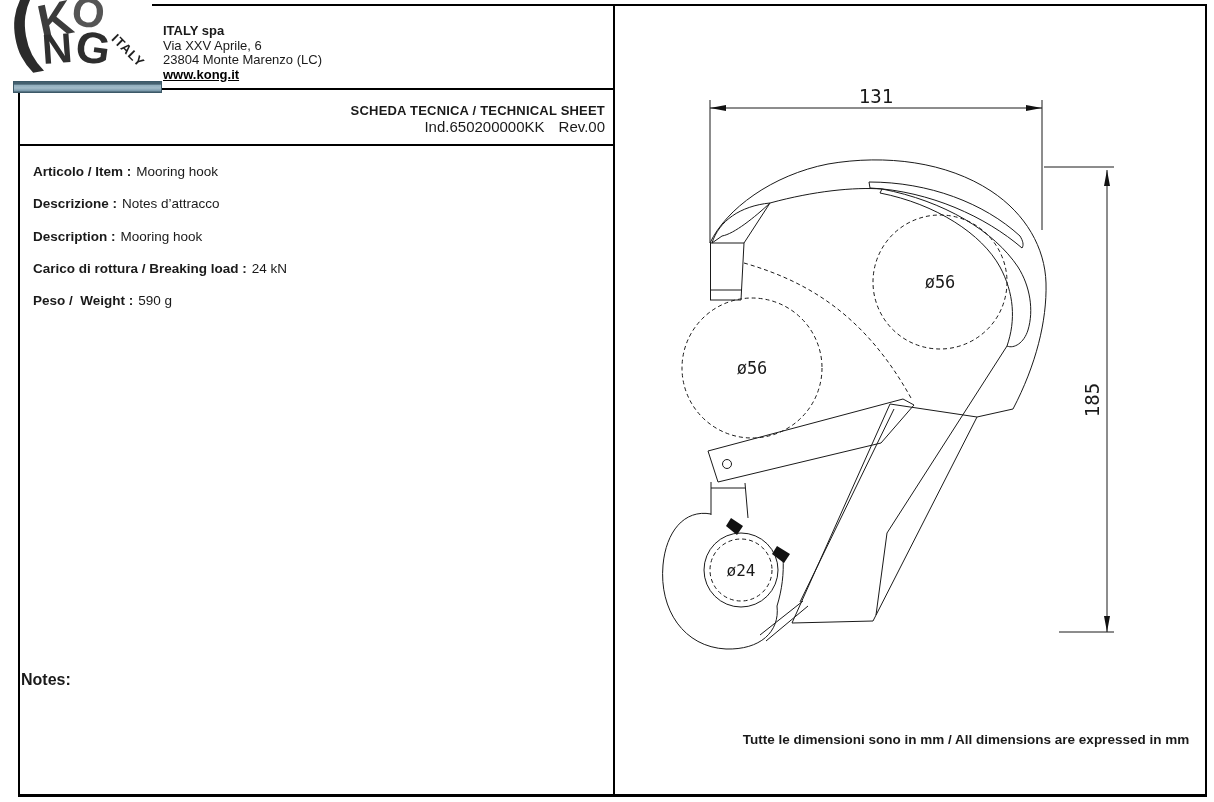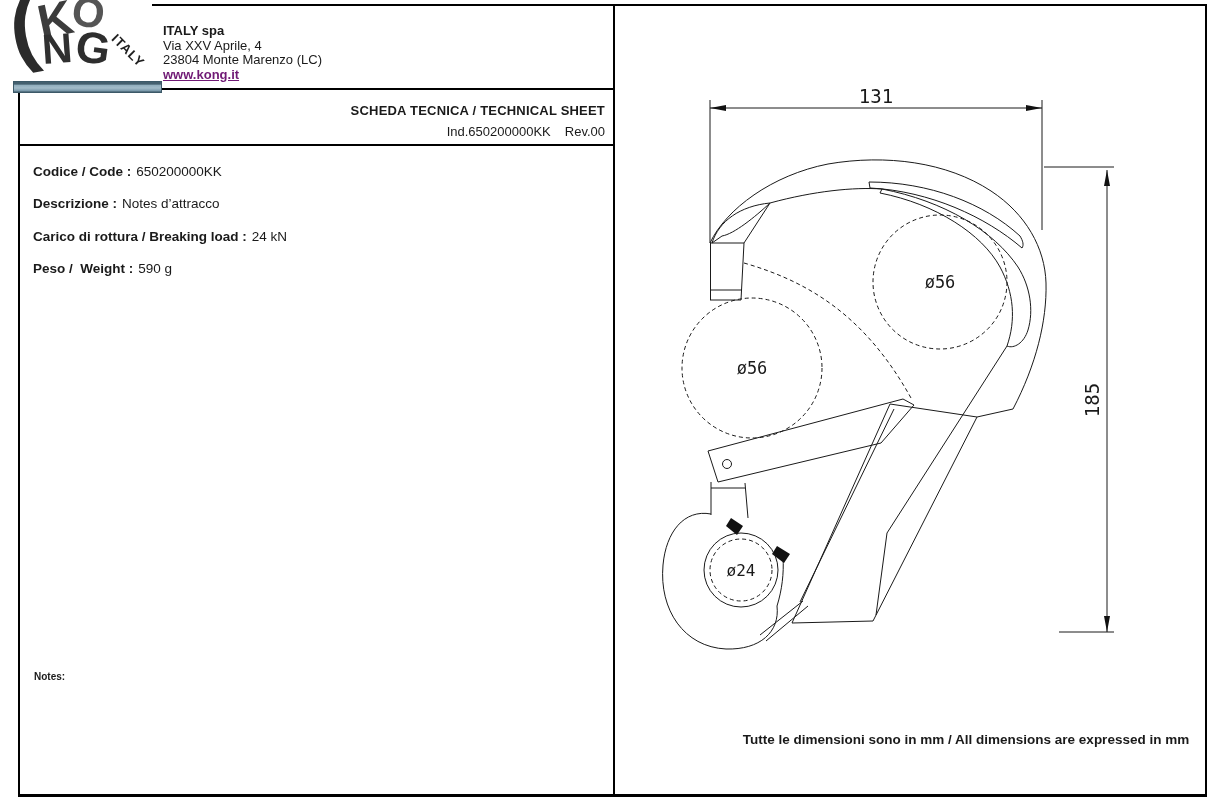--- a/index.html
+++ b/index.html
@@ -25,35 +25,35 @@
   .lg-n{left:28px;top:26px;font-size:42px;color:#303030;transform:rotate(-4deg);}
   .lg-g{left:62px;top:24px;font-size:44px;color:#2e2e2e;transform:rotate(8deg);}
   .lg-italy{left:94px;top:42px;font-size:13px;color:#1f1f1f;transform:rotate(45deg);letter-spacing:1px;}
   #logo-bar{position:absolute;left:13px;top:81px;width:147px;height:10px;z-index:1;
             background:linear-gradient(to bottom,#44606f 0%,#44606f 20%,#93b0bf 35%,#a3bcc9 60%,#7e9dae 85%,#44606f 100%);
             border:1px solid #3c5968;}
 
   
   #company{position:absolute;left:163px;top:24px;font-size:13px;line-height:14.5px;}
   #company .cname{font-weight:bold;}
-  #company a{color:#701a75;font-weight:bold;text-decoration:underline;cursor:pointer;}
+  #company a{color:#000000;font-weight:bold;text-decoration:underline;cursor:pointer;}
 
   
   #sheet-header{position:absolute;left:30px;top:103px;width:575px;text-align:right;}
   #sheet-title{font-size:13px;font-weight:bold;letter-spacing:.2px;text-align:right;}
-  #sheet-ref{font-size:13px;margin-top:6px;}
+  #sheet-ref{font-size:15px;margin-top:0;}
   #sheet-ref .rev{margin-left:14px;}
 
   
   #details{position:absolute;left:33px;top:164px;width:560px;}
   #details .row{height:32.3px;font-size:13.5px;white-space:pre-wrap;}
   #details .lbl{font-weight:bold;}
   #details .val{margin-left:5px;}
 
-  #notes{position:absolute;left:34px;top:671px;font-size:10px;font-weight:bold;}
+  #notes{position:absolute;left:21px;top:671px;font-size:16px;font-weight:bold;}
 
   
   #drawing-svg{position:absolute;left:614px;top:5px;}
   #footer-note{position:absolute;left:616px;top:732px;width:700px;text-align:center;
                font-size:13.5px;font-weight:bold;}
   .cad{stroke:#1a1a1a;stroke-width:1;fill:none;}
   .cad-dash{stroke:#1a1a1a;stroke-width:1;fill:none;stroke-dasharray:4,3;}
   .cad-fill{fill:#111;stroke:none;}
   .dimtxt{font-family:"DejaVu Sans Mono",monospace;fill:#1a1a1a;}
 </style>
@@ -75,35 +75,36 @@
     <span class="lg-k">K</span>
     <span class="lg-o">O</span>
     <span class="lg-n">N</span>
     <span class="lg-g">G</span>
     <span class="lg-italy">ITALY</span>
   </div>
   <div id="logo-bar"></div>
 
   <div id="company">
     <div class="cname">ITALY spa</div>
-    <div>Via XXV Aprile, 4</div>
+    <div>Via XXV Aprile, 6</div>
     <div>23804 Monte Marenzo (LC)</div>
     <div><a>www.kong.it</a></div>
   </div>
 
   <div id="sheet-header">
     <div id="sheet-title">SCHEDA TECNICA / TECHNICAL SHEET</div>
     <div id="sheet-ref">
       <span>Ind.650200000KK</span><span class="rev">Rev.00</span>
     </div>
   </div>
 
   <div id="details">
-    <div class="row"><span class="lbl">Codice / Code :</span><span class="val">650200000KK</span></div>
+    <div class="row"><span class="lbl">Articolo / Item :</span><span class="val">Mooring hook</span></div>
     <div class="row"><span class="lbl">Descrizione :</span><span class="val">Notes d’attracco</span></div>
+    <div class="row"><span class="lbl">Description :</span><span class="val">Mooring hook</span></div>
     <div class="row"><span class="lbl">Carico di rottura / Breaking load :</span><span class="val">24 kN</span></div>
     <div class="row"><span class="lbl">Peso /  Weight :</span><span class="val">590 g</span></div>
   </div>
 
   <div id="notes">Notes:</div>
 
   <svg id="drawing-svg" width="592" height="790" viewBox="0 0 592 790" xmlns="http://www.w3.org/2000/svg">
 
     <g>
       <line class="cad" x1="96" y1="103" x2="428" y2="103"></line>

